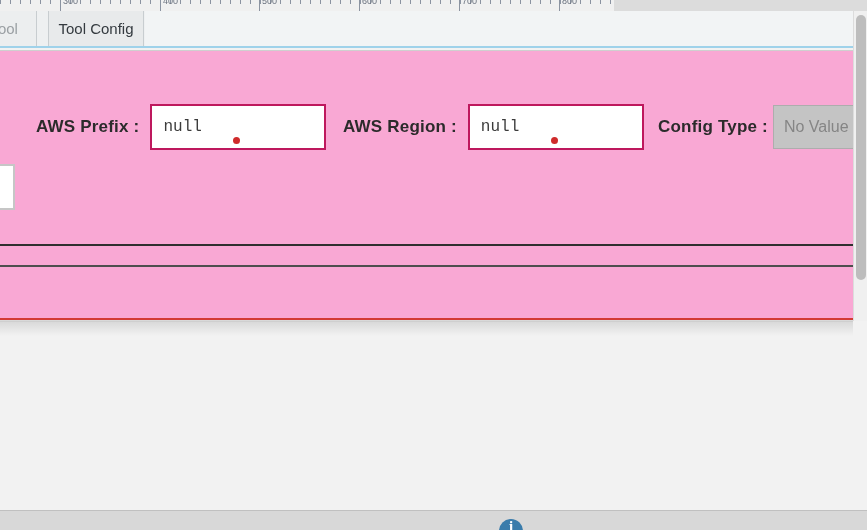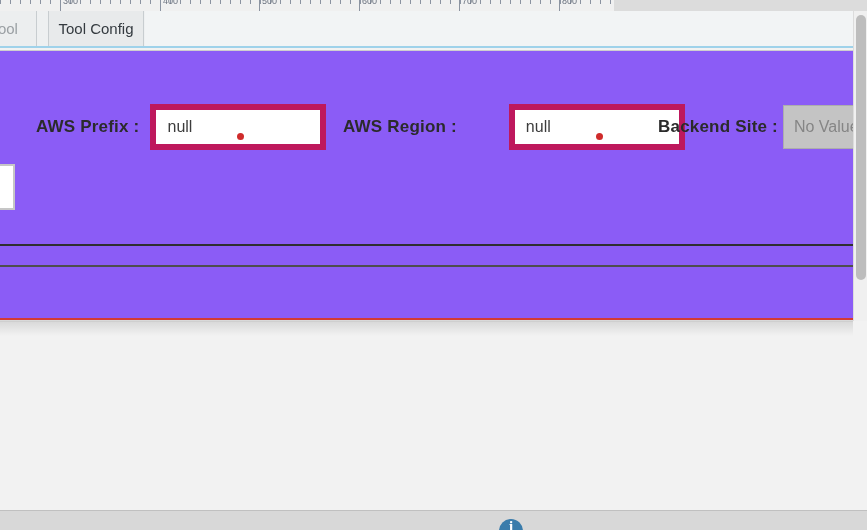--- a/index.html
+++ b/index.html
@@ -93,21 +93,21 @@
     left: 145px; top: 0;
     right: 0; height: 35px;
     background: #f2f4f5;
   }
 
   
   .content {
     position: absolute;
     left: 0; top: 50px;
     width: 853px; height: 280px;
-    background: #8b5cf6;
+    background: #f9a8d4;
     border-top: 1px solid #cfcfcf;
     box-sizing: border-box;
   }
 
   .form-row {
     position: absolute;
     left: 0; top: 45px;
     width: 853px; height: 62px;
   }
 
@@ -132,21 +132,22 @@
     box-sizing: border-box;
     background: #ffffff;
     height: 46px;
     display: flex;
     align-items: center;
     padding-left: 11px;
     font-size: 16px;
     color: #3c3c3c;
   }
   .input-error {
-    border: 6px solid #be185d;
+    border: 2px solid #be185d;
+    font-family: Liberation Mono, monospace;
   }
   .error-dot {
     position: absolute;
     width: 7px; height: 7px;
     border-radius: 50%;
     background: #cf2b2b;
     bottom: 4px;
   }
   .select-disabled {
     box-sizing: border-box;
@@ -370,30 +371,30 @@
   <div class="form-row">
 
     <div class="field-group" style="left:36px;">
       <span class="field-label">AWS Prefix :</span>
       <div class="input-box input-error" style="width:176px; margin-left:11px;">
         <span>null</span>
         <span class="error-dot" style="left:81px;"></span>
       </div>
     </div>
 
-    <div class="field-group" style="left:343px;gap:41px;">
+    <div class="field-group" style="left:343px;">
       <span class="field-label">AWS Region :</span>
       <div class="input-box input-error" style="width:176px; margin-left:11px;">
         <span>null</span>
         <span class="error-dot" style="left:81px;"></span>
       </div>
     </div>
 
     <div class="field-group" style="left:658px;">
-      <span class="field-label">Backend Site :</span>
+      <span class="field-label">Config Type :</span>
       <div class="select-disabled" style="width:86px; margin-left:5px;">
         <span>No Value</span>
       </div>
     </div>
 
   </div>
 
   <div class="sep sep-a"></div>
   <div class="sep sep-b"></div>
 

